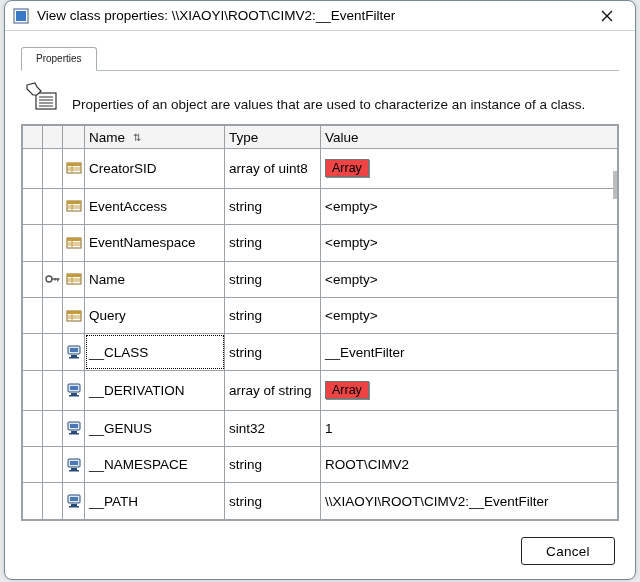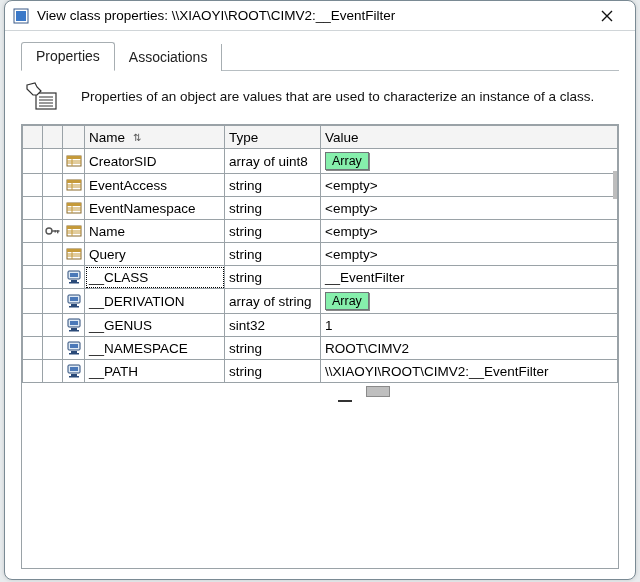--- a/index.html
+++ b/index.html
@@ -53,53 +53,52 @@
   }
   .tabs {
     display: flex;
     align-items: flex-end;
     border-bottom: 1px solid #b7bec2;
     height: 28px;
     gap: 0;
   }
   .tab {
     padding: 5px 14px 6px 14px;
-    font-size: 14px;
+    font-size: 10px;
     border-right: 1px solid #a7aeb2;
     color: #222;
     cursor: default;
     position: relative;
     top: 1px;
     background: #fff;
   }
   .tab.active {
     border: 1px solid #a7aeb2;
     border-bottom: 1px solid #fff;
     border-radius: 3px 3px 0 0;
   }
   .tab:not(.active):first-of-type { border-left: none; }
   .desc-row {
     display: flex;
-    gap: 22px;
+    gap: 13px;
     padding: 10px 2px 10px 2px;
-    align-items: center;
+    align-items: flex-end;
   }
   .desc-icon { width: 36px; flex: 0 0 36px; }
   .desc-icon svg { width: 36px; height: 30px; }
   .desc-text { font-size: 13.5px; line-height: 1.25; color: #111; }
 
   .grid-wrap {
     flex: 1;
     border: 1px solid #9aa2a7;
     overflow: hidden;
     position: relative;
     background: #fff;
     display: flex;
-    flex-direction: column;
-    align-items: center;
+    flex-direction: row;
   }
   table.grid {
     border-collapse: collapse;
     width: 100%;
     table-layout: fixed;
   }
   table.grid th, table.grid td {
     border: 1px solid #9aa2a7;
     padding: 3px 4px;
     font-size: 13.5px;
@@ -123,21 +122,21 @@
     width: 18px; padding: 0 !important; text-align: center !important;
   }
   .row-icon svg { width: 16px; height: 14px; display: block; margin: 0 auto; }
   .name-header-inner {
     display: flex; align-items: center; gap: 8px;
   }
   .sort-glyph { font-size: 10px; color: #555; }
   td.value-cell { padding-left: 6px; }
   .array-btn {
     display: inline-block;
-    background: #86efac;
+    background: #ef4444;
     border: 1px solid #6f7578;
     box-shadow: 1px 1px 0 #888;
     padding: 0 6px;
     height: 18px;
     line-height: 16px;
     font-size: 12.5px;
   }
   td.selected-cell {
     outline: 1px dotted #000;
     outline-offset: -2px;
@@ -202,21 +201,20 @@
       <svg viewBox="0 0 12 12">
           <path d="M1 1 L11 11 M11 1 L1 11" stroke="#111" stroke-width="1.4" fill="none"></path>
         </svg>
     </span>
   </div>
 
   <div class="client">
 
     <div class="tabs">
       <div class="tab active">Properties</div>
-      <div class="tab">Associations</div>
     </div>
 
     <div class="desc-row">
       <span class="desc-icon">
         <svg viewBox="0 0 36 30">
           <rect x="13" y="12" width="20" height="16" fill="#fff" stroke="#333" stroke-width="1.2"></rect>
           <line x1="16" y1="16" x2="30" y2="16" stroke="#333" stroke-width="1"></line>
           <line x1="16" y1="19" x2="30" y2="19" stroke="#333" stroke-width="1"></line>
           <line x1="16" y1="22" x2="30" y2="22" stroke="#333" stroke-width="1"></line>
           <line x1="16" y1="25" x2="30" y2="25" stroke="#333" stroke-width="1"></line>
@@ -415,15 +413,18 @@
           </tbody>
       </table>
       <div class="vscroll-nub"></div>
       <div class="hscroll">
         <span style="position:absolute;left:18px;top:6px;"><span class="handle-dash"></span></span>
         <div class="hscroll-track"></div>
         <div class="hscroll-thumb"></div>
       </div>
     </div>
 
+    <div class="button-row">
+      <div class="btn">Cancel</div>
+    </div>
 
   </div>
 </div>
 
 </body></html>

